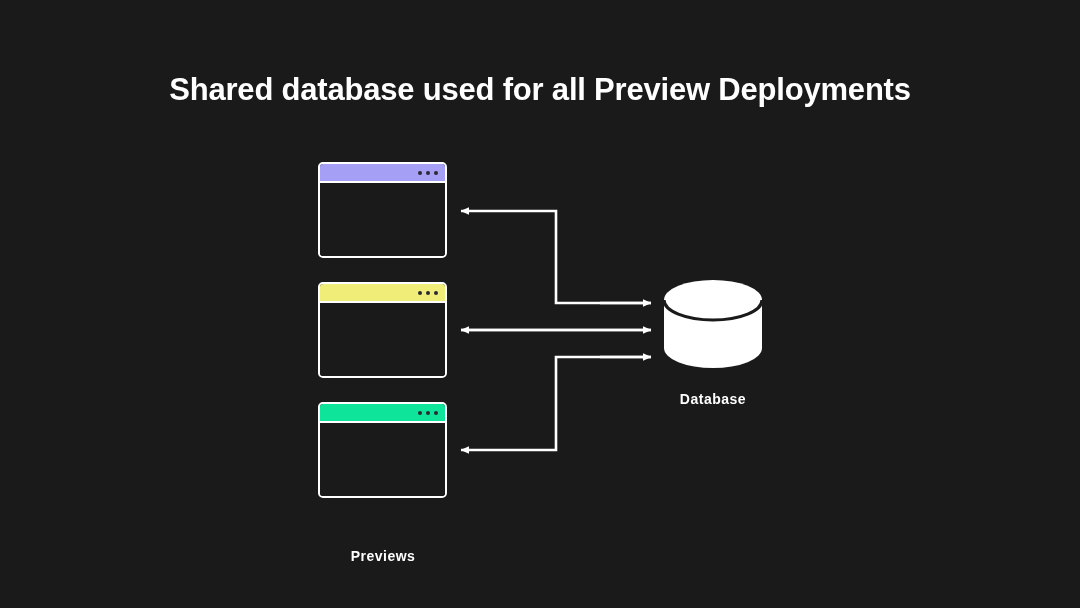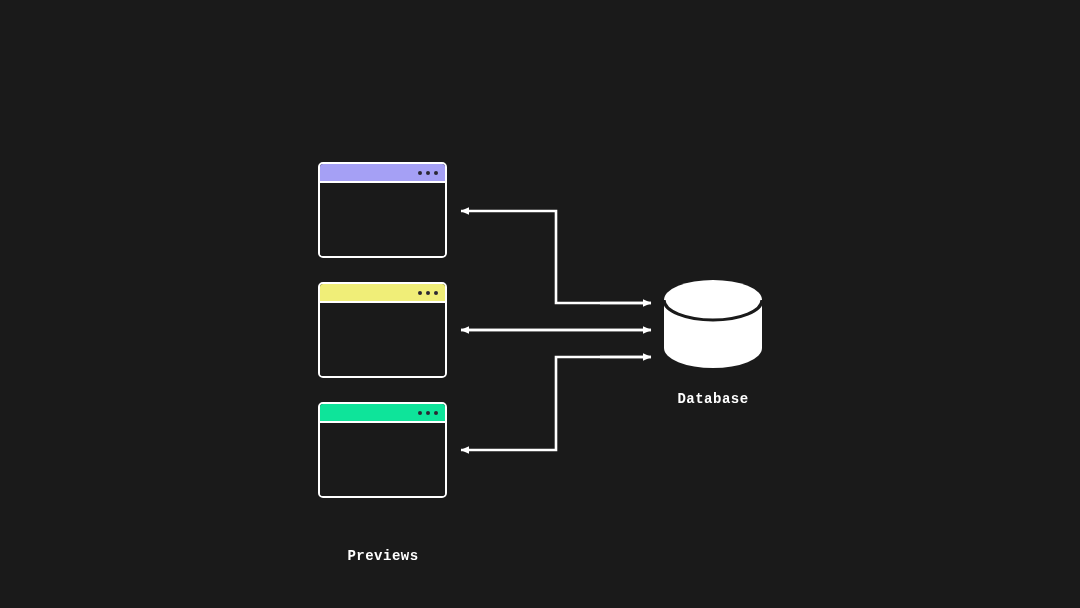--- a/index.html
+++ b/index.html
@@ -74,21 +74,21 @@
   }
 
   #win-1 { left: 318px; top: 162px; }
   #win-2 { left: 318px; top: 282px; }
   #win-3 { left: 318px; top: 402px; }
 
   
   .mono-label {
     position: absolute;
     color: #ffffff;
-    font-family: Liberation Mono, monospace;
+    font-family: Liberation Sans, sans-serif;
     font-size: 14px;
     font-weight: bold;
     letter-spacing: 0.5px;
     white-space: nowrap;
     text-align: center;
   }
   #previews-label {
     left: 283px;
     top: 521px;
     width: 200px;
@@ -108,20 +108,21 @@
     width: 1080px;
     height: 608px;
     pointer-events: none;
   }
 </style>
 </head>
 <body>
 
 <div id="stage" style="background: rgb(26, 26, 26);">
 
+  <div class="title">Shared database used for all Preview Deployments</div>
 
   <div class="window" id="win-1">
     <div class="win-titlebar" style="background: rgb(165, 160, 245);">
       <div class="dots">
         <span class="dot" style="background: rgb(43, 39, 51);"></span>
         <span class="dot" style="background: rgb(43, 39, 51);"></span>
         <span class="dot" style="background: rgb(43, 39, 51);"></span>
       </div>
     </div>
     <div class="win-body"></div>

